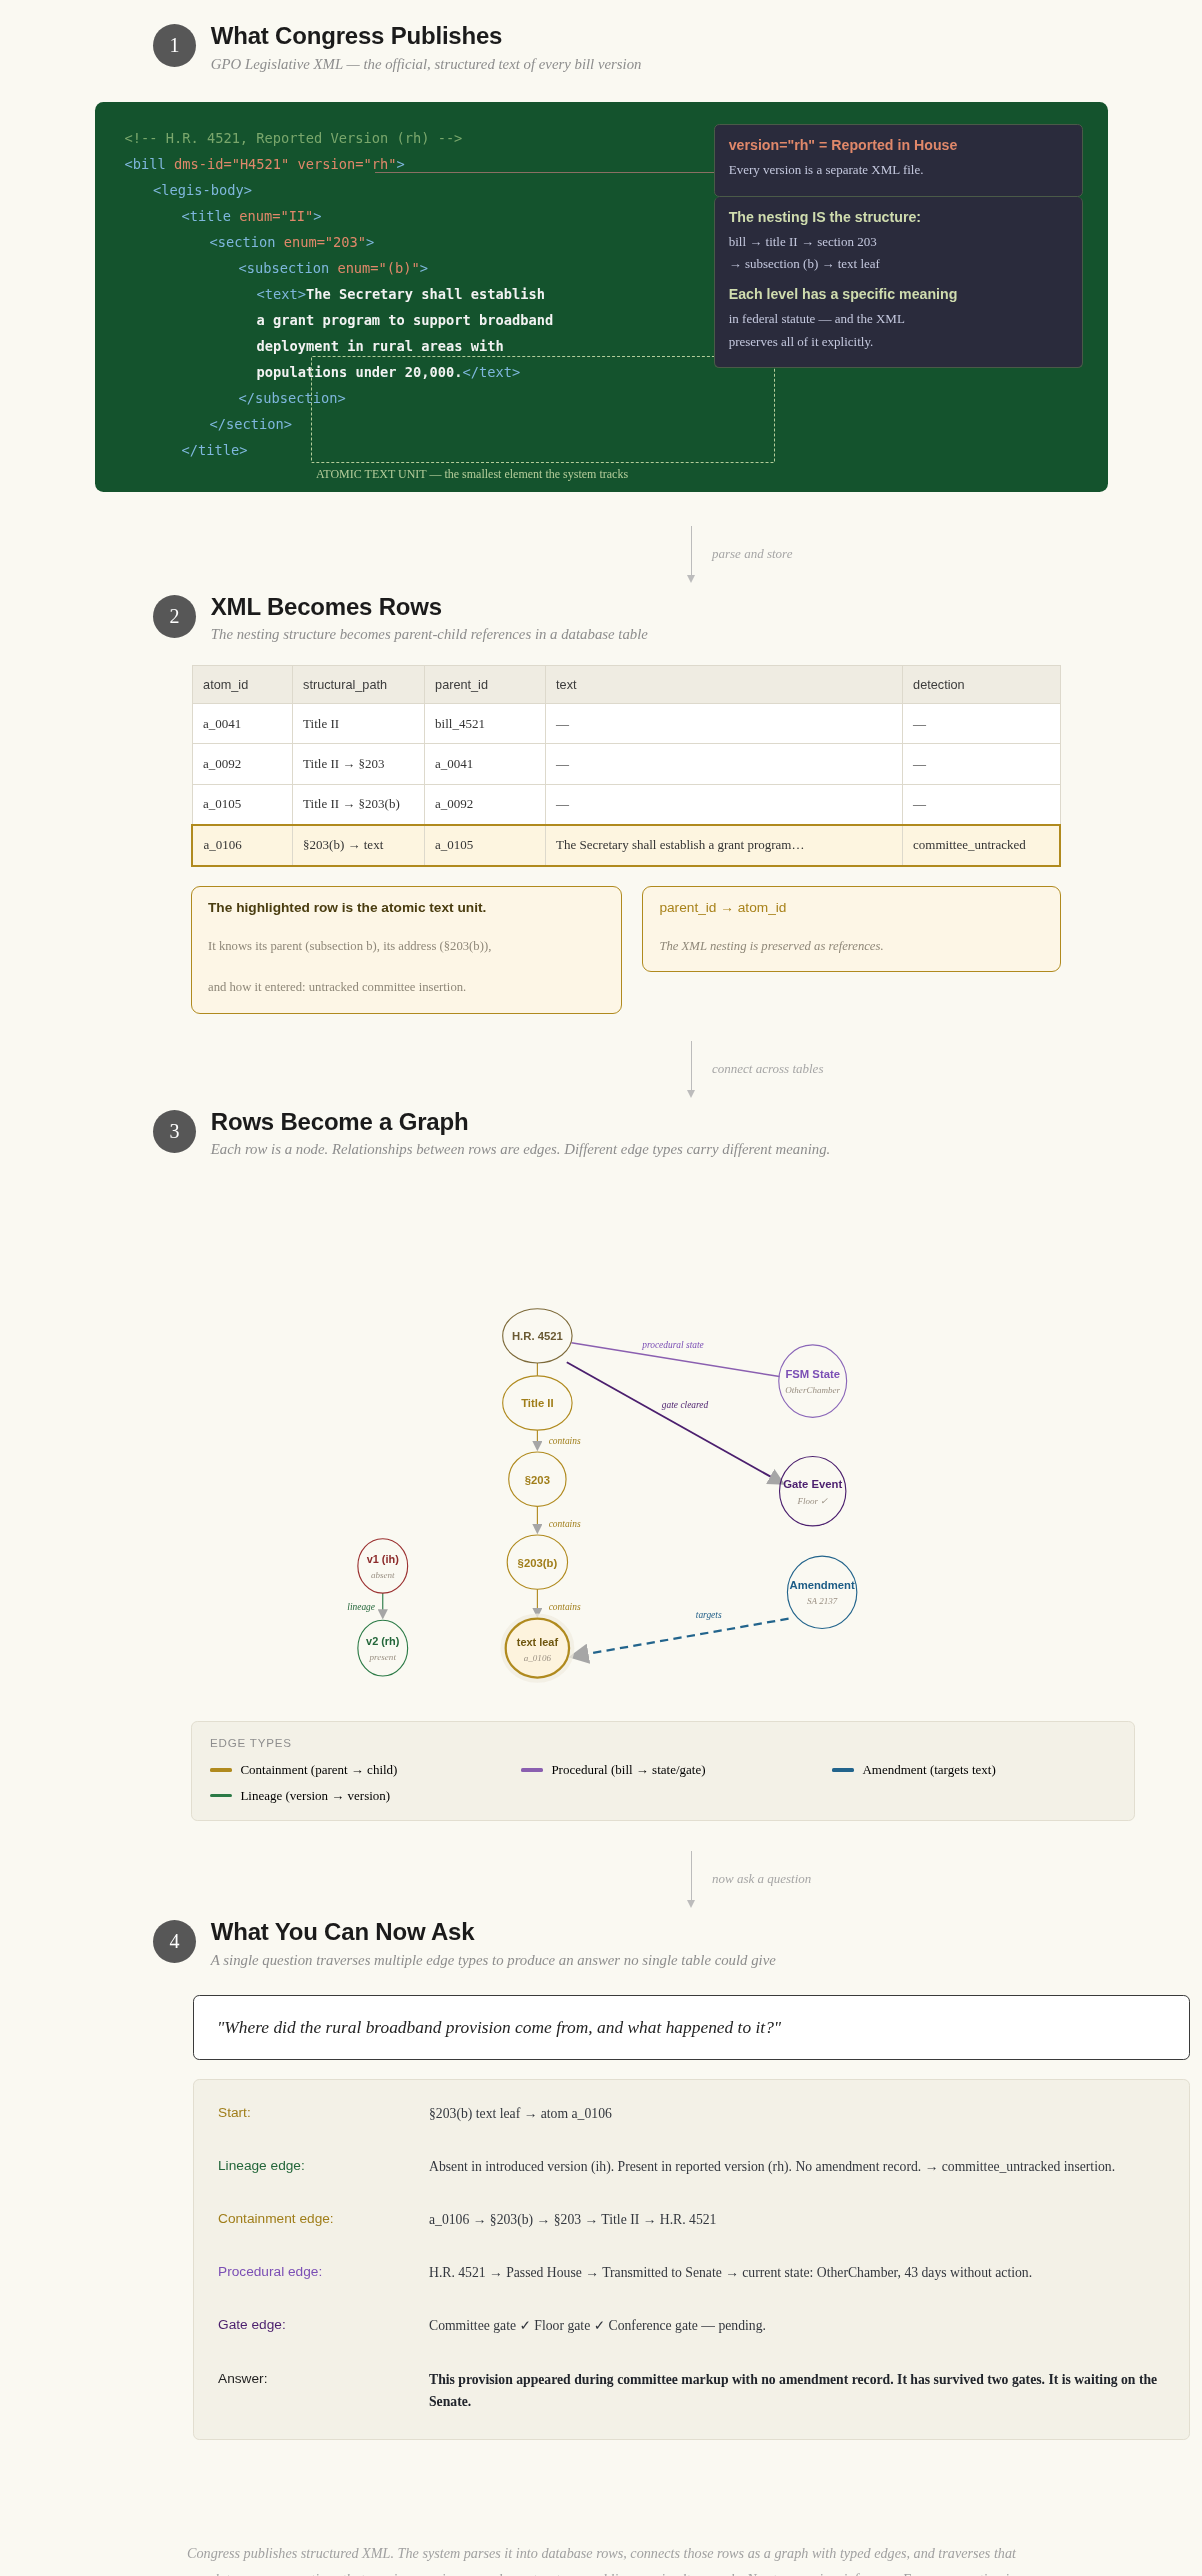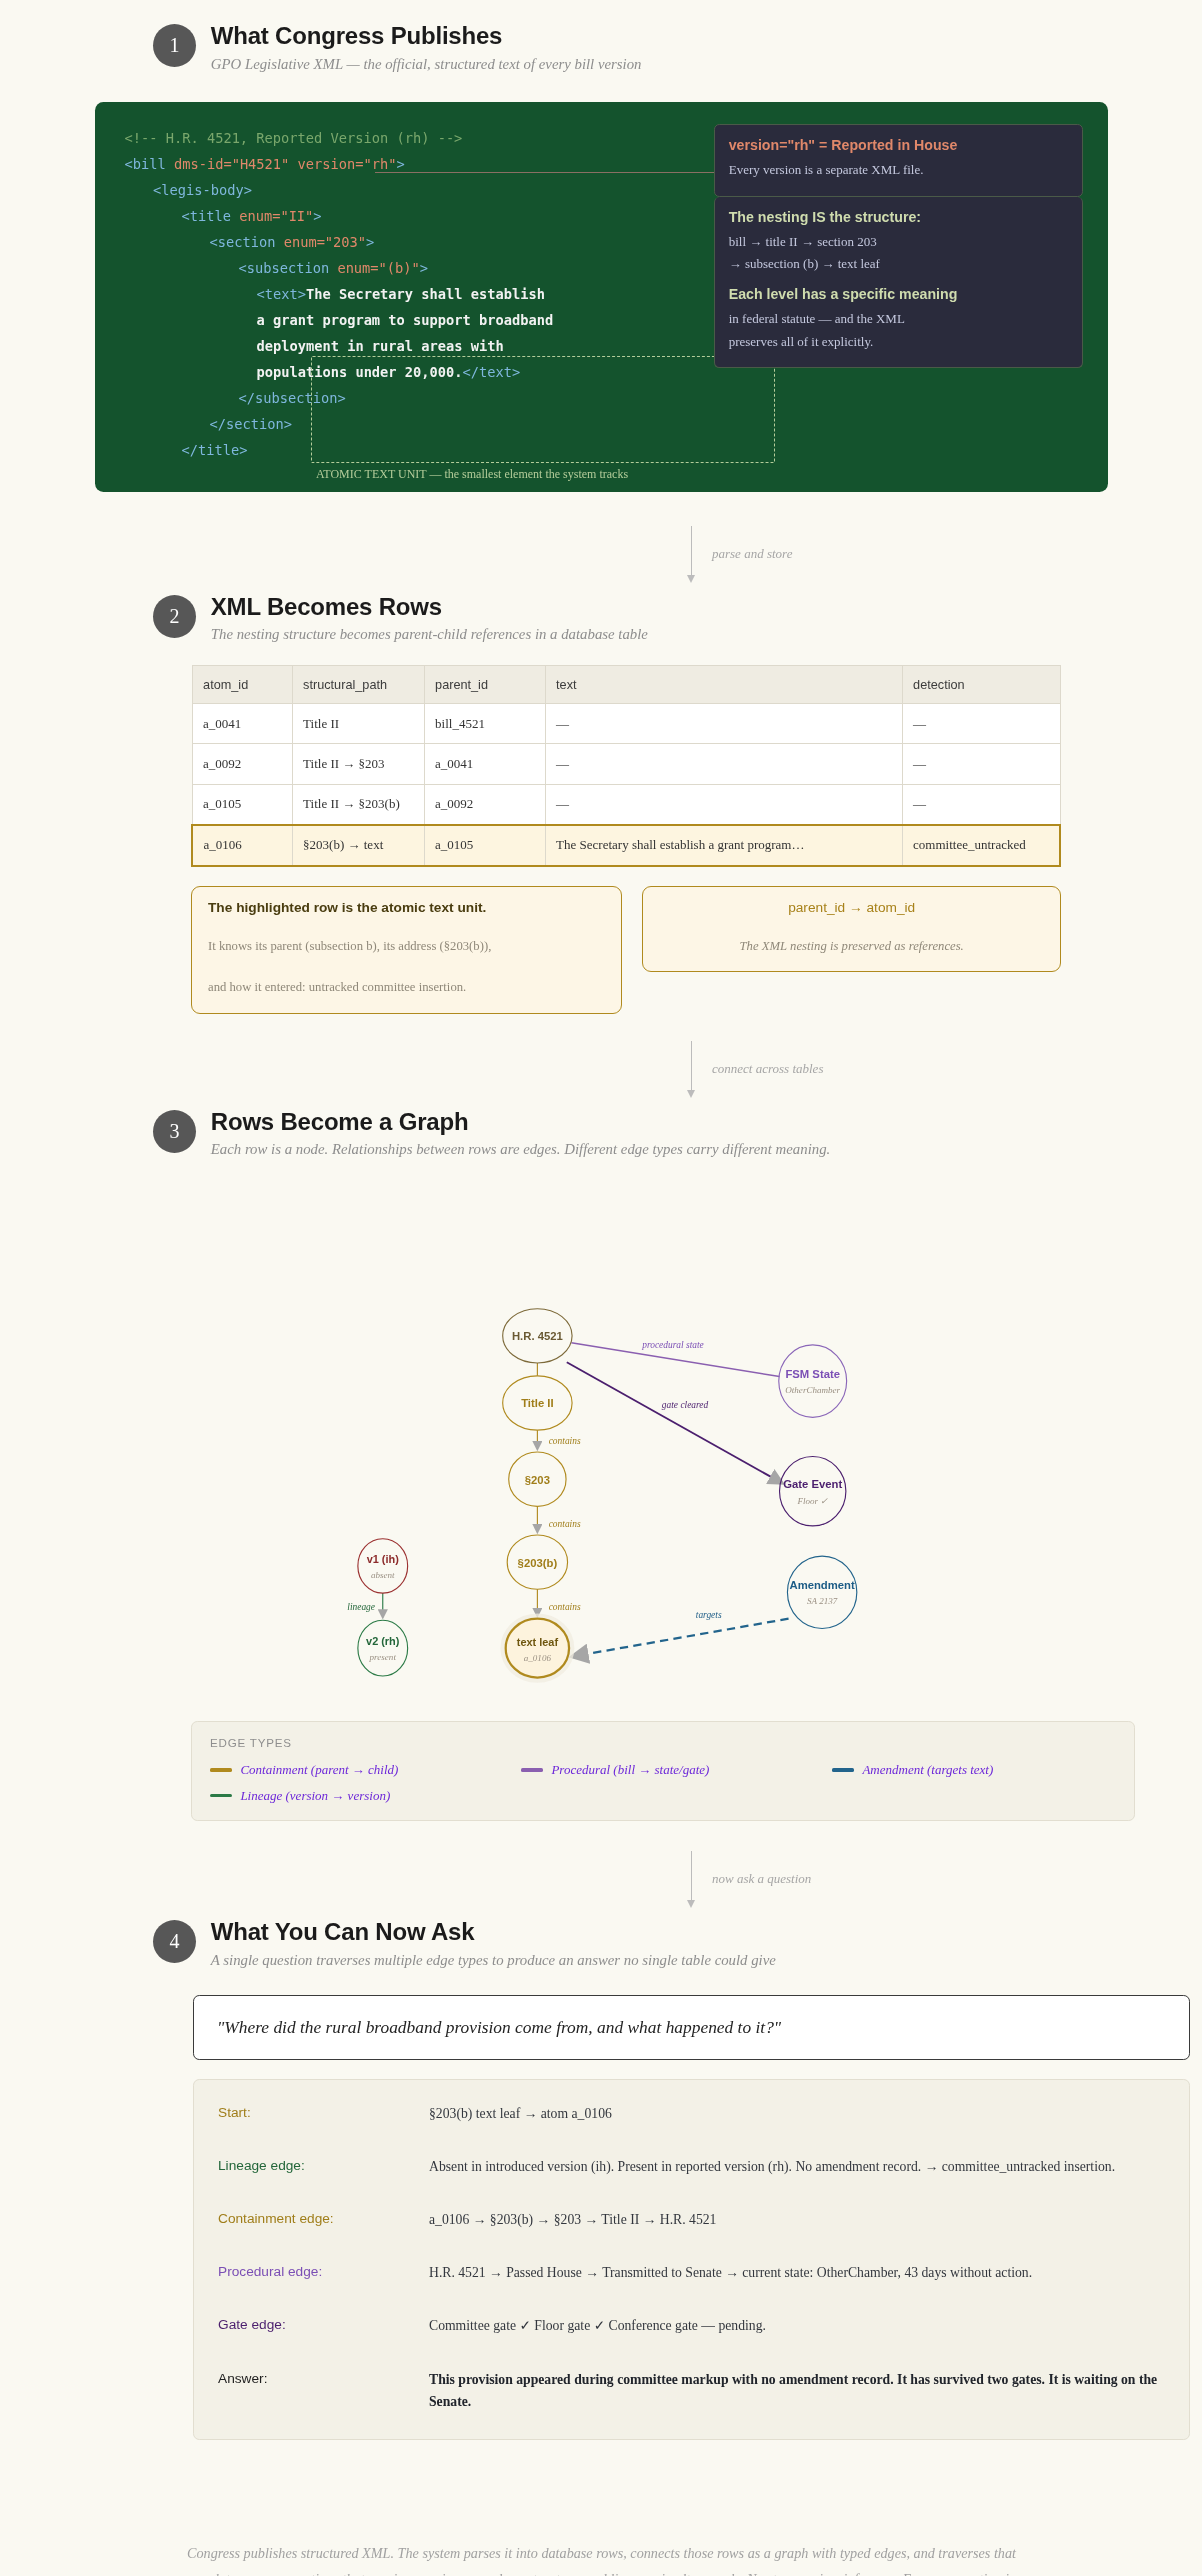--- a/index.html
+++ b/index.html
@@ -129,21 +129,21 @@
   .col-parent { width: 121px; }
   .col-detect { width: 158px; }
 
   
   .notes { display:flex; gap: 20px; width: 870px; margin: 19px auto 0 96px; align-items: flex-start; }
   .note {
     background: #fdf6e6; border: 1.6px solid #b08a1e; border-radius: 9px;
     padding: 12.7px 16px 14.8px 16px;
   }
   .note.a { width: 470px; }
-  .note.b { width: 456px; text-align: center; }
+  .note.b { width: 456px; }
   .note-title {
     font-family: "Liberation Sans", sans-serif; font-weight: 700;
     font-size: 13.7px; color: #4a3d10; margin-bottom: 7.4px;
   }
   .note.b .note-title { font-weight: 400; color: #a8821a; }
   .note-line {
     font-family: "Liberation Serif", serif; font-size: 12.7px;
     color: #8f8879; line-height: 1.62; margin-top: 21px;
   }
   .note.b .note-line { font-style: italic; }
@@ -158,21 +158,21 @@
     background: #f3f1e7; border: 0.5px solid #e2ded0; border-radius: 6.3px;
     padding: 14.8px 18px 16px 18px;
   }
   .legend-title {
     font-family: "Liberation Sans", sans-serif; font-size: 11.6px;
     color: #8e8e8e; letter-spacing: 0.8px; margin-bottom: 12.7px;
   }
   .legend-grid { display: grid; grid-template-columns: 311px 311px 311px; row-gap: 9.5px; }
   .legend-item { display:flex; align-items:center; gap: 8.4px; }
   .swatch { width: 22px; height: 3.7px; border-radius: 1.6px; flex: 0 0 22px; }
-  .legend-label { font-family: "Liberation Serif", serif; font-size: 13px; color: #6d28d9; font-style: italic; }
+  .legend-label { font-family: "Liberation Serif", serif; font-size: 13px; color: #000000; }
 
   
   .question-box {
     width: 997px; margin: 25px auto 0 98px;
     background: #ffffff; border: 1.6px solid #3a3a3a; border-radius: 6.3px;
     padding: 21px 23px;
   }
   .question-text {
     font-family: "Liberation Serif", serif; font-style: italic;
     font-size: 17.4px; color: #232323;

